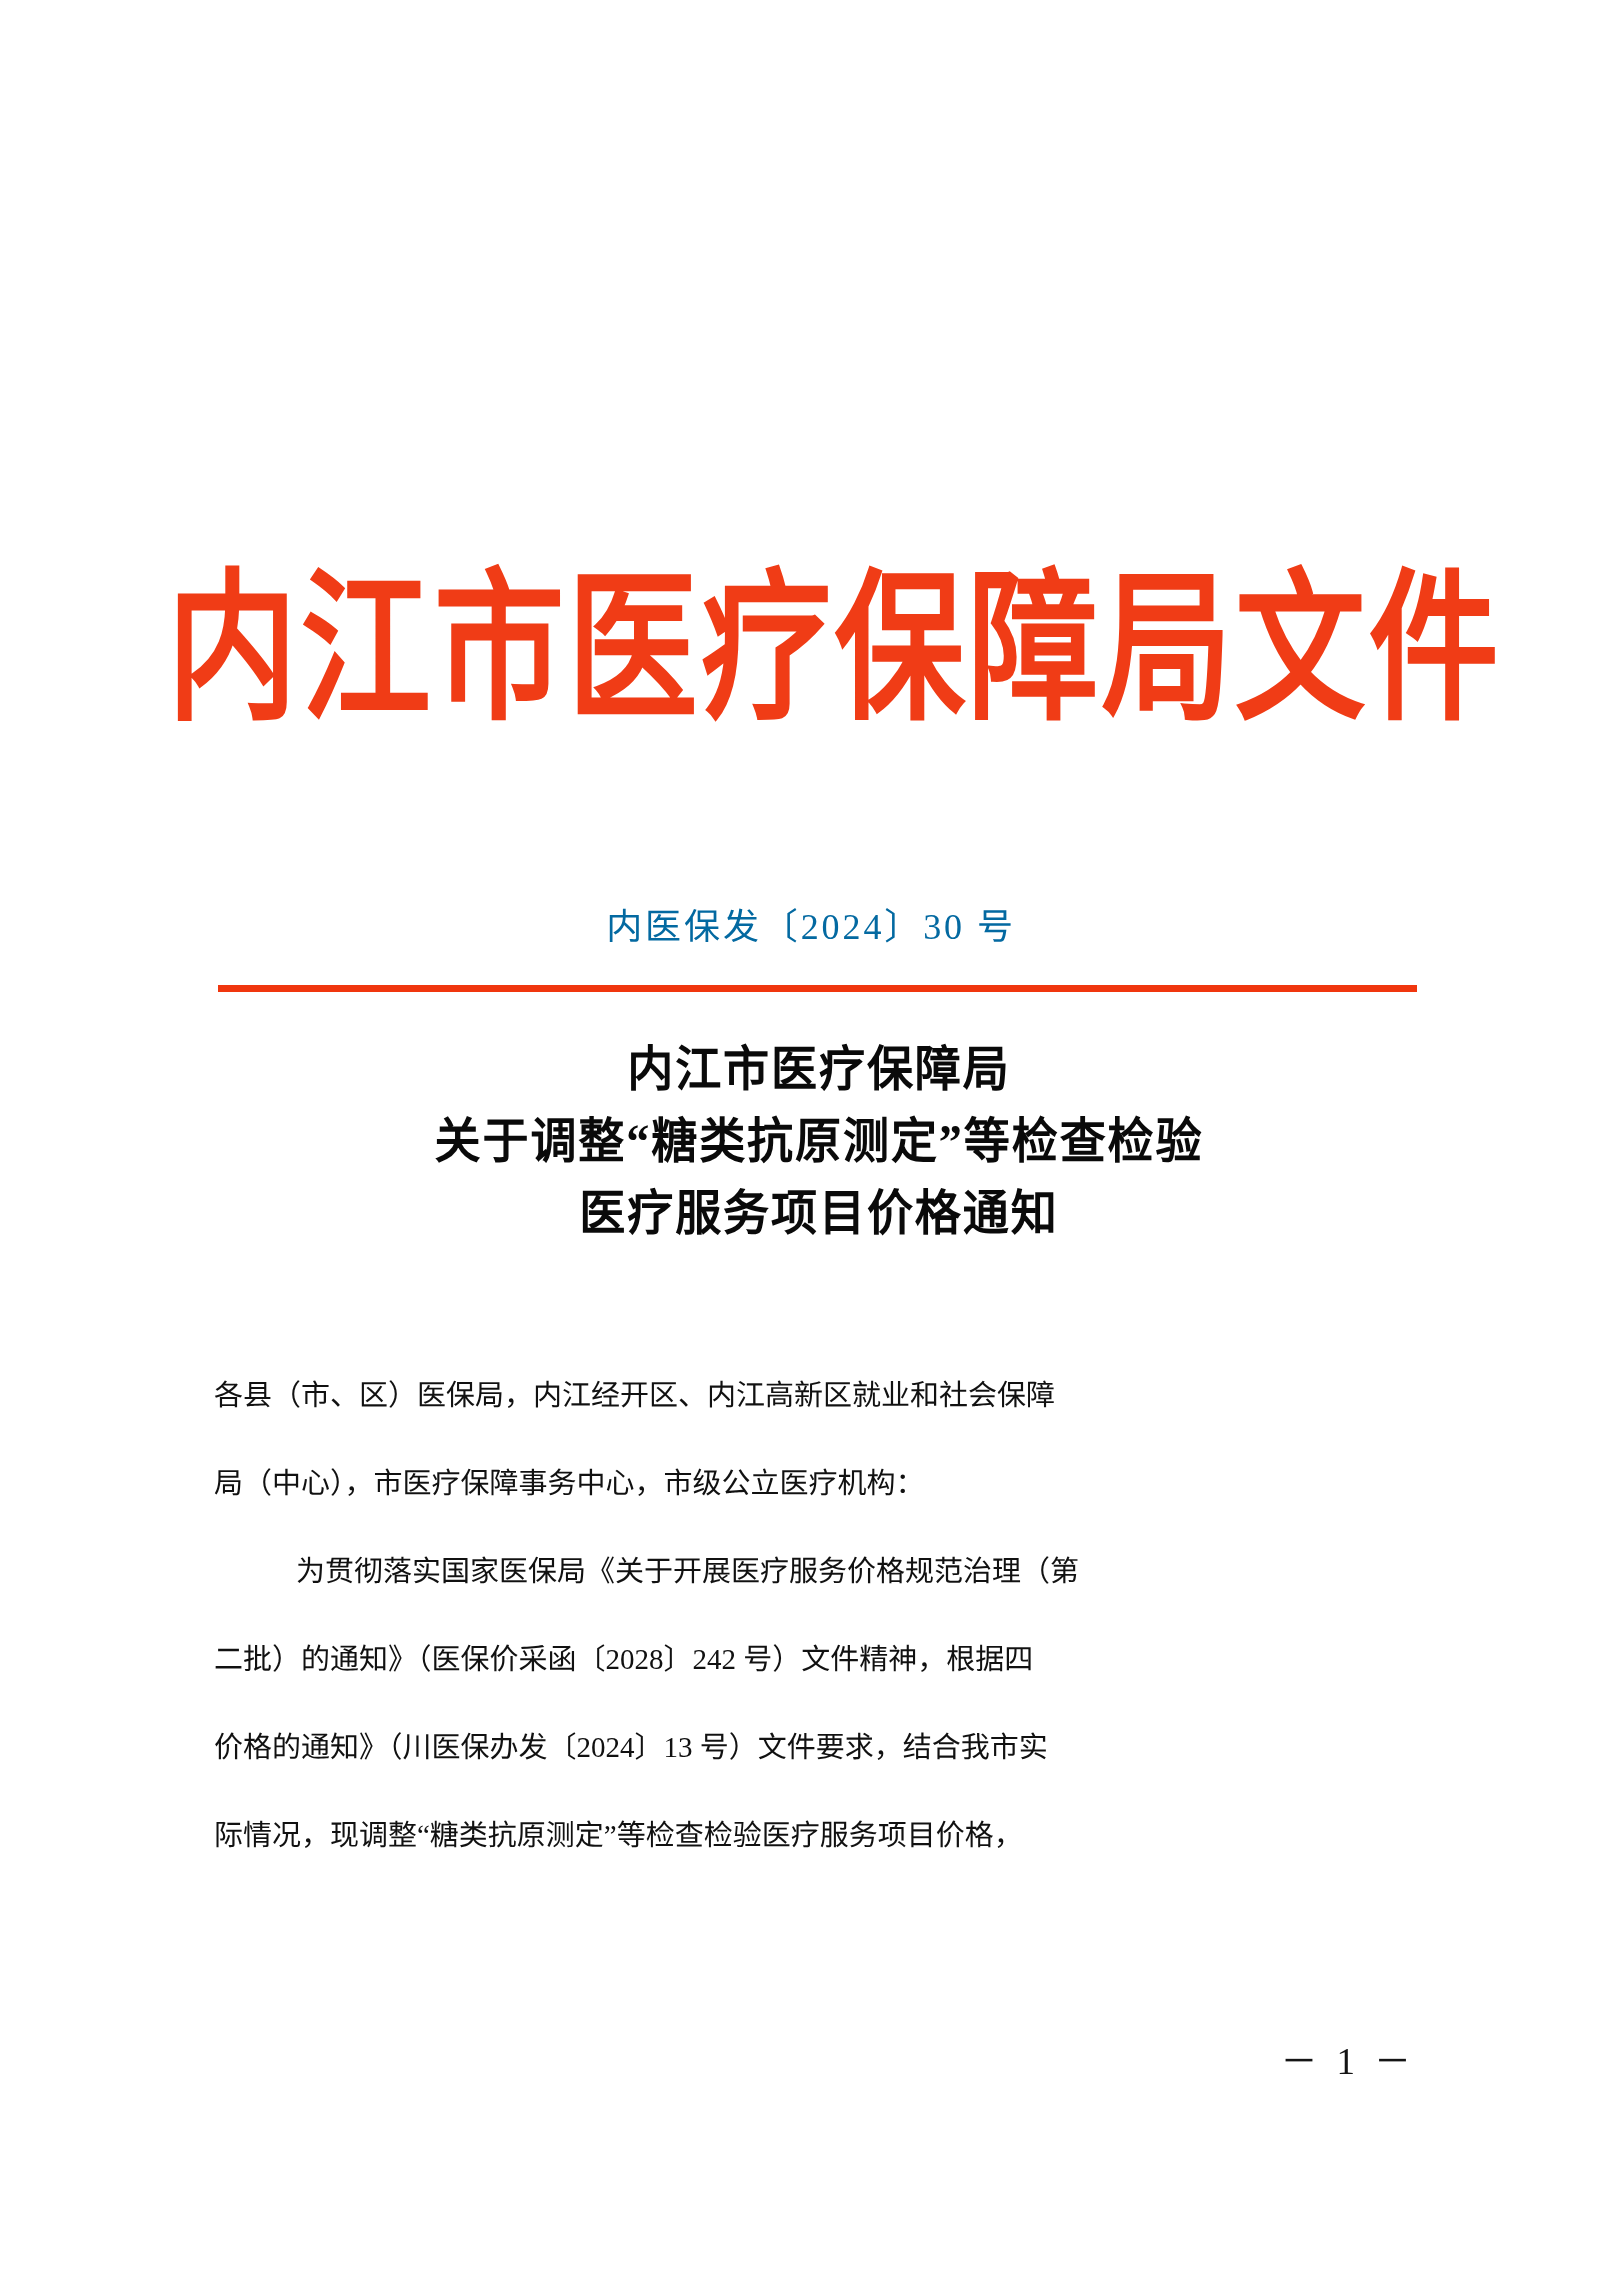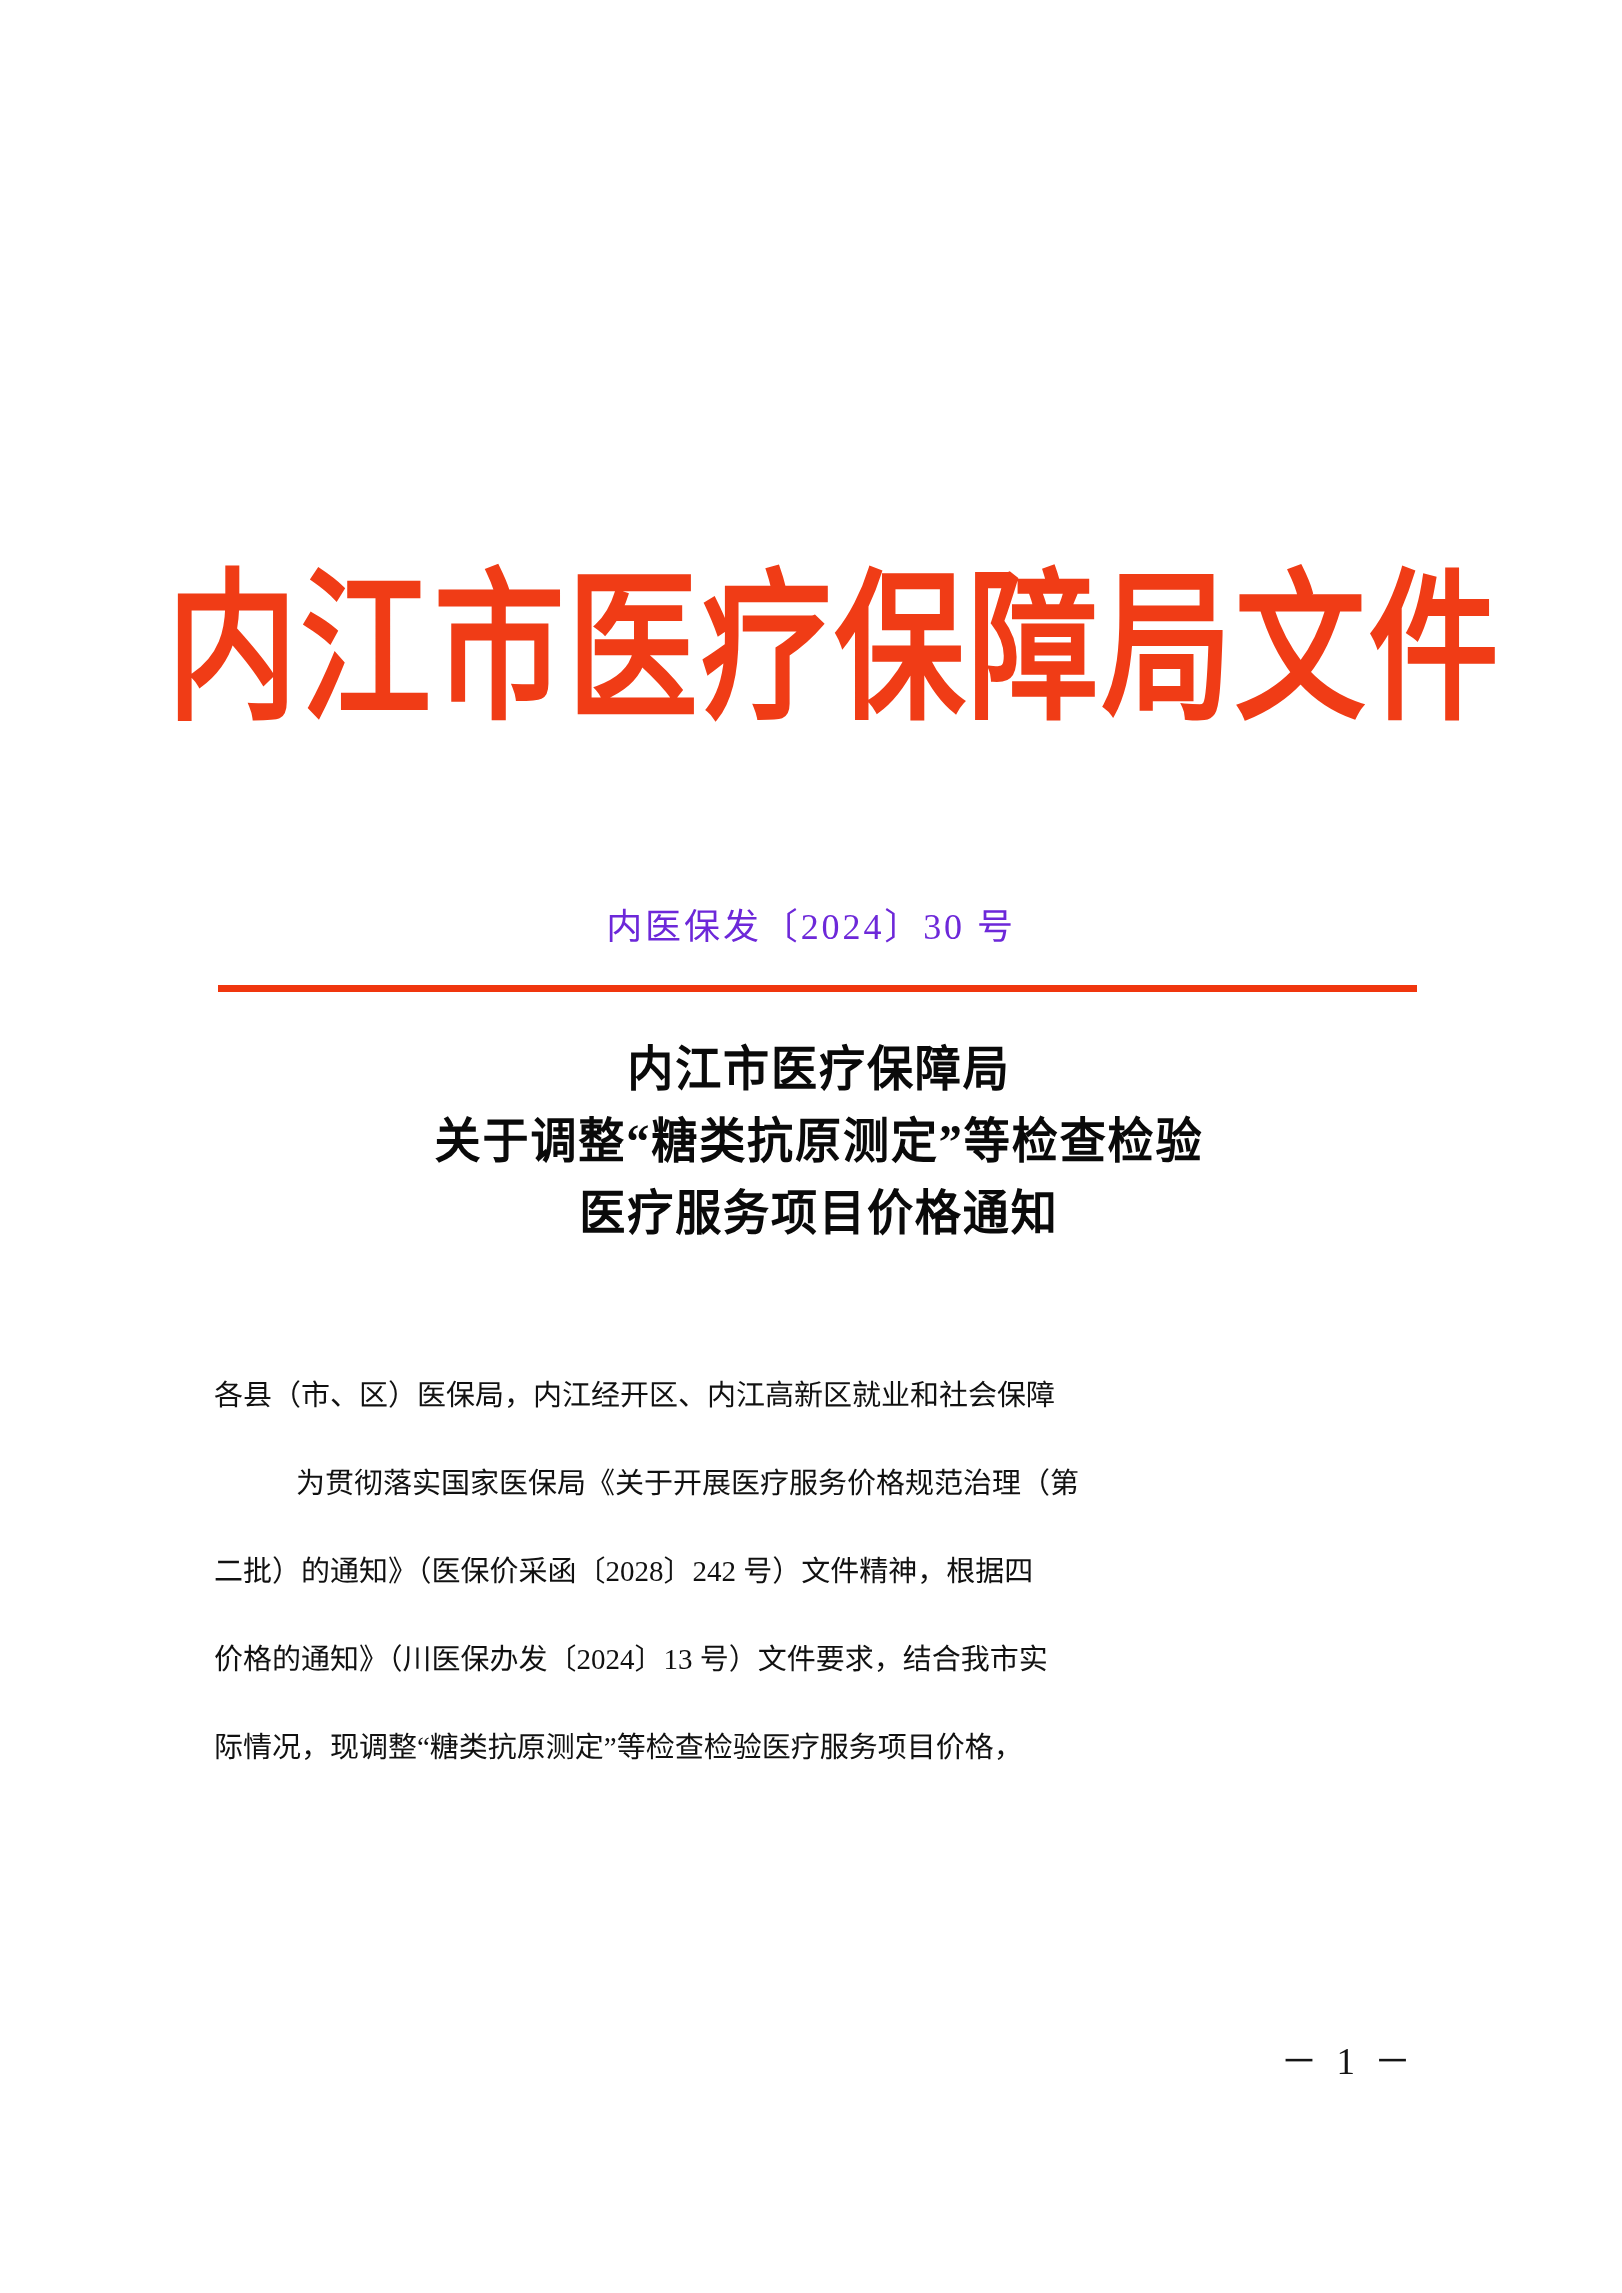--- a/index.html
+++ b/index.html
@@ -48,21 +48,21 @@
     top: 897px;
     left: 0;
     width: 1622px;
     text-align: center;
   }
 
   .docnum {
     display: inline-block;
     font-family: "Liberation Serif", "DejaVu Serif", serif;
     font-size: 36px;
-    color: #6d28d9;
+    color: #0369a1;
     letter-spacing: 2.9px;
     white-space: nowrap;
   }
 
   
   .red-rule {
     position: absolute;
     top: 985px;
     left: 218px;
     width: 1199px;
@@ -145,20 +145,21 @@
 
   <div class="title-block">
     <div class="title-line">内江市医疗保障局</div>
     <div class="title-line">关于调整“糖类抗原测定”等检查检验</div>
     <div class="title-line">医疗服务项目价格通知</div>
   </div>
 
   <div class="body-block">
 
     <div class="body-line">各县（市、区）医保局，内江经开区、内江高新区就业和社会保障</div>
+    <div class="body-line">局（中心），市医疗保障事务中心，市级公立医疗机构：</div>
 
     <div class="body-line indent">为贯彻落实国家医保局《关于开展医疗服务价格规范治理（第</div>
     <div class="body-line">二批）的通知》（医保价采函〔2028〕242 号）文件精神，根据四</div>
     <div class="body-line">价格的通知》（川医保办发〔2024〕13 号）文件要求，结合我市实</div>
     <div class="body-line">际情况，现调整“糖类抗原测定”等检查检验医疗服务项目价格，</div>
   </div>
 
   <div class="footer">
     <span class="page-number">－ 1 －</span>
   </div>

